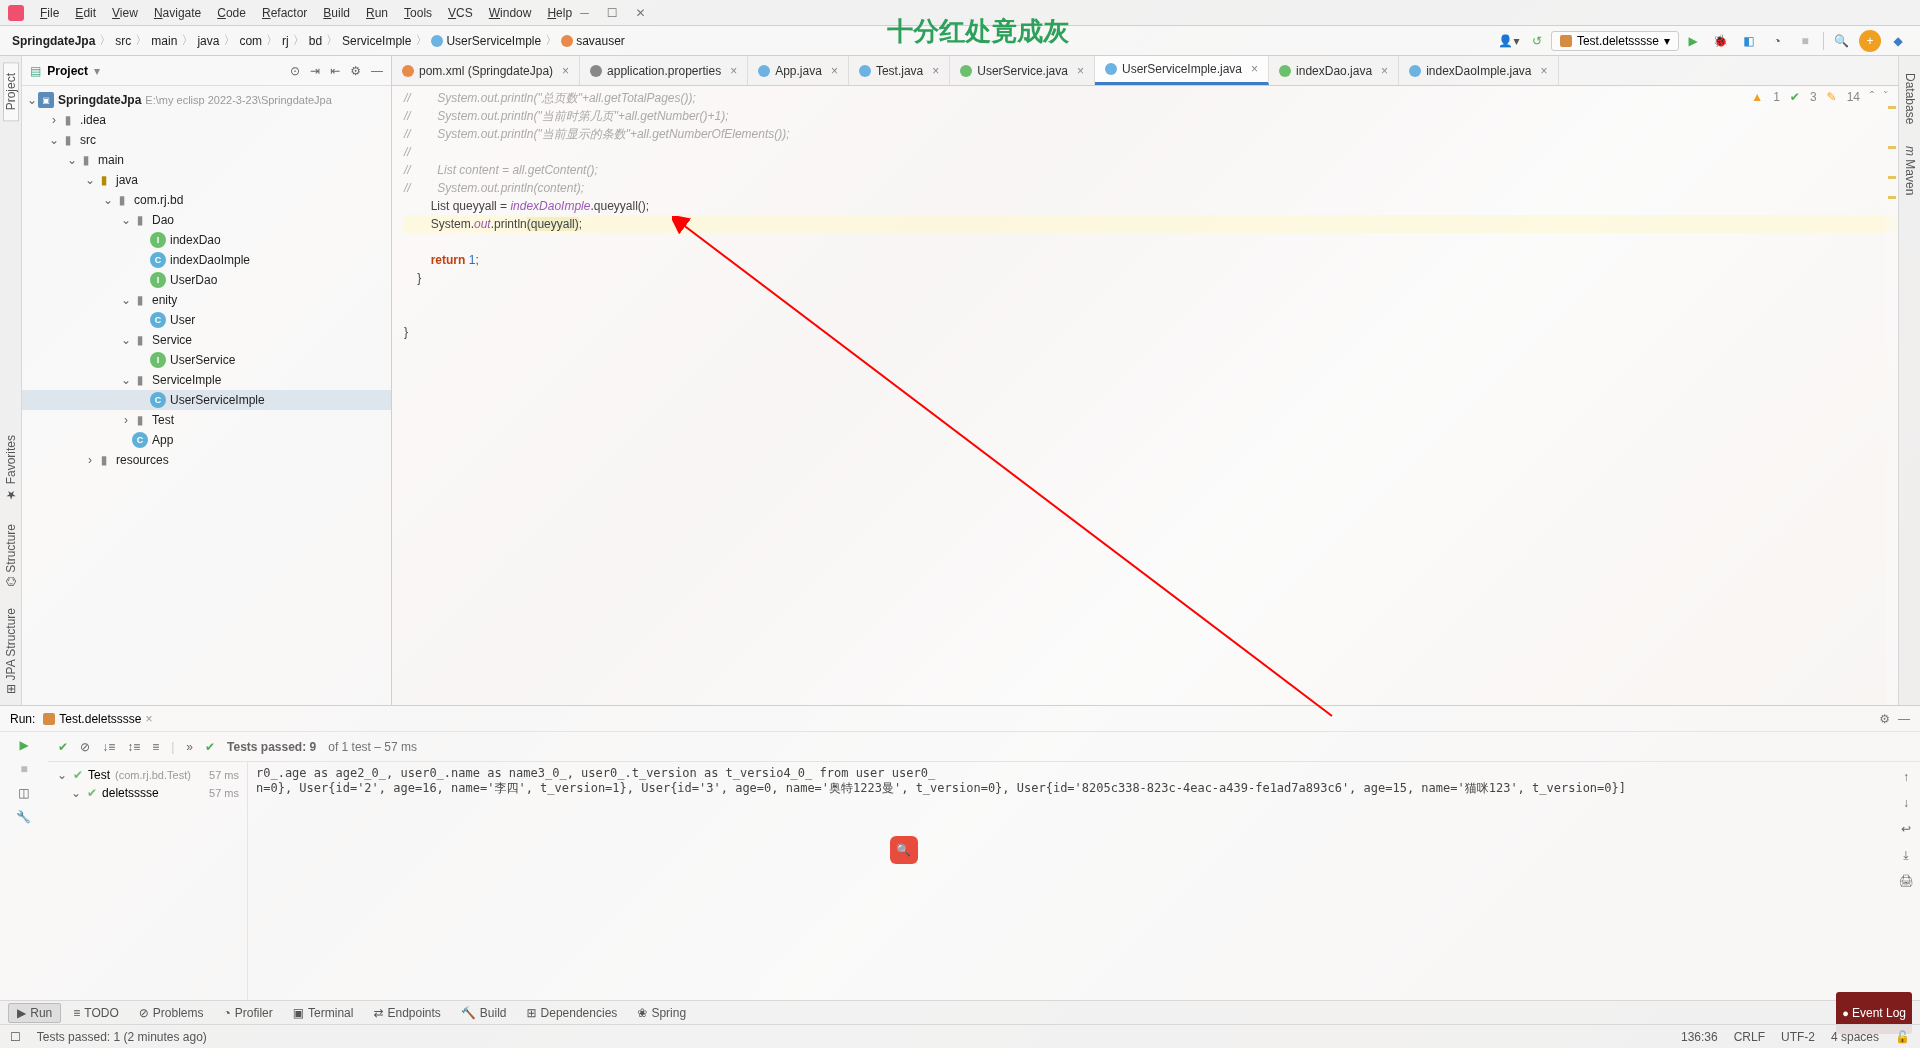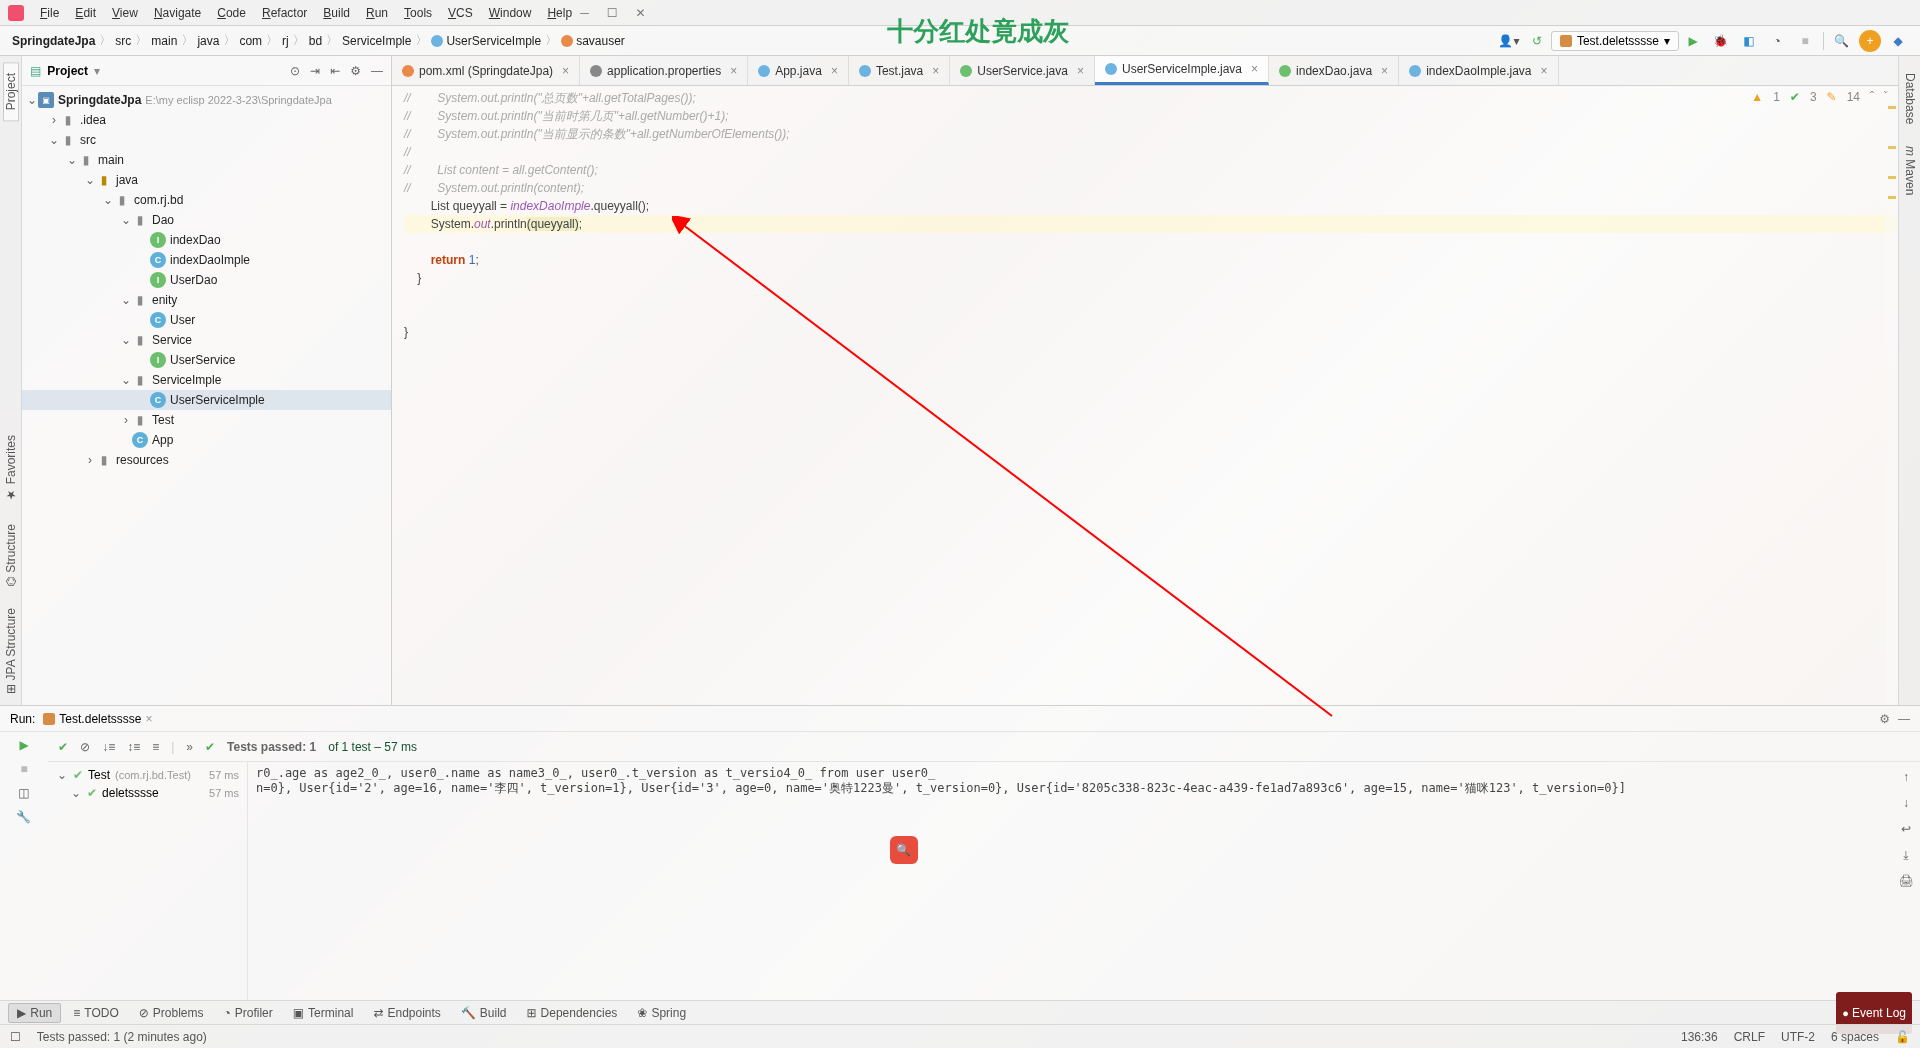--- a/index.html
+++ b/index.html
@@ -293,22 +293,22 @@
       <div class="run-mid">
         <div class="run-tools">
           <span class="ok">✔</span>
           <span>⊘</span>
           <span>↓≡</span>
           <span>↕≡</span>
           <span>≡</span>
           <span style="color:#ccc;">|</span>
           <span>»</span>
           <span class="ok">✔</span>
-          <b>Tests passed: 1</b>
-          <span style="color:#14532d;"> of 1 test – 57 ms</span>
+          <b>Tests passed: 9</b>
+          <span style="color:#737373;"> of 1 test – 57 ms</span>
         </div>
         <div class="run-tree-out">
           <div class="run-tree" id="runtree">
               <div class="trow" style="padding-left: 4px;"><span class="arrow">⌄</span><span class="ok">✔</span>Test <span class="pkg">(com.rj.bd.Test)</span><span class="time">57 ms</span></div>
               <div class="trow" style="padding-left: 18px;"><span class="arrow">⌄</span><span class="ok">✔</span>deletsssse <span class="pkg"></span><span class="time">57 ms</span></div>
             </div>
           <div class="console" id="console">r0_.age as age2_0_, user0_.name as name3_0_, user0_.t_version as t_versio4_0_ from user user0_
 n=0}, User{id='2', age=16, name='李四', t_version=1}, User{id='3', age=0, name='奥特1223曼', t_version=0}, User{id='8205c338-823c-4eac-a439-fe1ad7a893c6', age=15, name='猫咪123', t_version=0}]</div>
           <div class="run-right">
             <span>↑</span>
@@ -338,20 +338,20 @@
     <span class="evlog">● <span>Event Log</span></span>
   </div>
 
   <div class="statusbar">
     <span>☐</span>
     <span>Tests passed: 1 (2 minutes ago)</span>
     <div class="right">
       <span>136:36</span>
       <span>CRLF</span>
       <span>UTF-2</span>
-      <span>6 spaces</span>
+      <span>4 spaces</span>
       <span>🔓</span>
     </div>
   </div>
 
 </div>
 
 <div class="search-bubble">🔍</div>
 
 </body></html>

